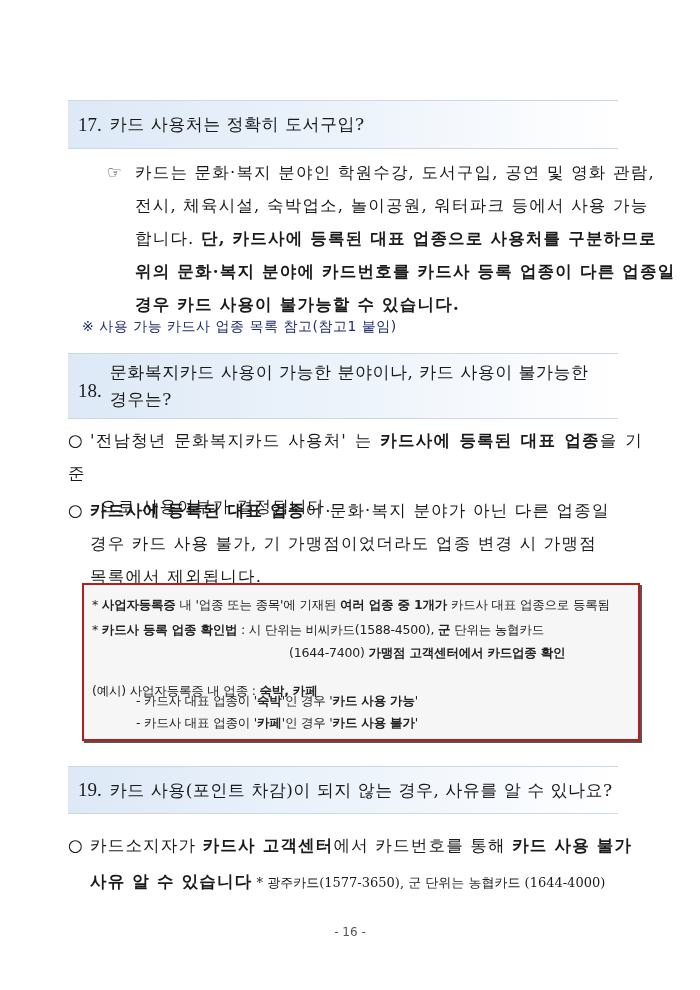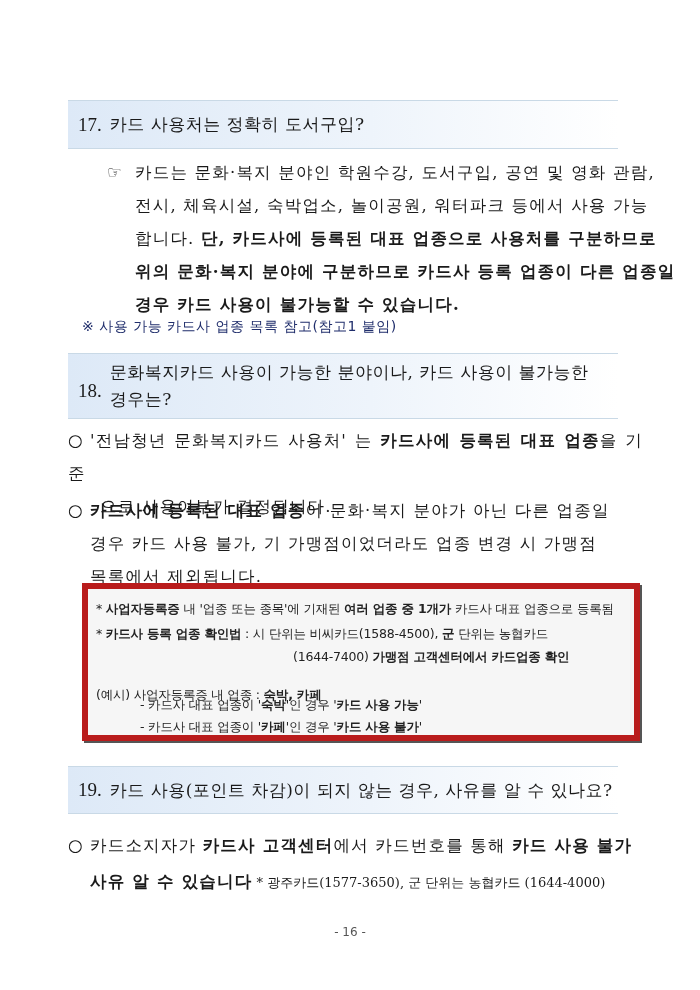--- a/index.html
+++ b/index.html
@@ -12,42 +12,42 @@
   .q-num { font-family: "Liberation Serif", serif; font-size: 19px; margin-left: 10px; margin-right: 8px; }
   .q-title { font-size: 17px; letter-spacing: 0.5px; }
   .para { position: absolute; left: 72px; width: 570px; font-size: 16.5px; line-height: 33px;
           letter-spacing: 1.2px; text-align: justify; }
   .para .indent { padding-left: 28px; display: block; }
   .bullet { display: inline-block; width: 28px; }
   b, .b { font-weight: bold; }
   .note { position: absolute; left: 82px; top: 318px; font-family: "DejaVu Sans", sans-serif;
           font-size: 14px; color: #1f2d6b; letter-spacing: 0.5px; }
   .box { position: absolute; left: 82px; top: 583px; width: 558px; height: 158px;
-         background: #f6f6f6; border: 6px solid #b91c1c; box-shadow: 2px 2px 0 #555;
+         background: #f6f6f6; border: 2px solid #b91c1c; box-shadow: 2px 2px 0 #555;
          font-family: "DejaVu Sans", sans-serif; font-size: 12.5px; color: #222; box-sizing: border-box; }
   .box-line { position: absolute; left: 8px; white-space: nowrap; letter-spacing: -0.2px; }
   .page-num { position: absolute; top: 925px; left: 0; width: 700px; text-align: center;
               font-family: "DejaVu Sans", sans-serif; font-size: 12px; color: #555; }
   .small-note { font-family: "DejaVu Serif", serif; font-size: 13px; font-weight: normal; letter-spacing: 0; }
 </style>
 </head>
 <body>
 
 <div class="q-header" style="top:100px; height:49px;">
   <span class="q-num">17.</span>
   <span class="q-title">카드 사용처는 정확히 도서구입?</span>
 </div>
 
 <div class="para" style="top:156px;margin-left:35px;">
   <div>
     <span class="bullet">☞</span><span>카드는 문화·복지 분야인 학원수강, 도서구입, 공연 및 영화 관람,</span>
   </div>
   <span class="indent">전시, 체육시설, 숙박업소, 놀이공원, 워터파크 등에서 사용 가능</span>
   <span class="indent"><span>합니다.</span> <b>단, 카드사에 등록된 대표 업종으로 사용처를 구분하므로</b></span>
-  <span class="indent b">위의 문화·복지 분야에 구분하므로 카드사 등록 업종이 다른 업종일</span>
+  <span class="indent b">위의 문화·복지 분야에 카드번호를 카드사 등록 업종이 다른 업종일</span>
   <span class="indent b">경우 카드 사용이 불가능할 수 있습니다.</span>
 </div>
 
 <div class="note">※ 사용 가능 카드사 업종 목록 참고(참고1 붙임)</div>
 
 <div class="q-header" style="top:353px; height:66px;">
   <span class="q-num" style="margin-top:10px;">18.</span>
   <div style="line-height:27px;">
     <div class="q-title">문화복지카드 사용이 가능한 분야이나, 카드 사용이 불가능한</div>
     <div class="q-title">경우는?</div>

